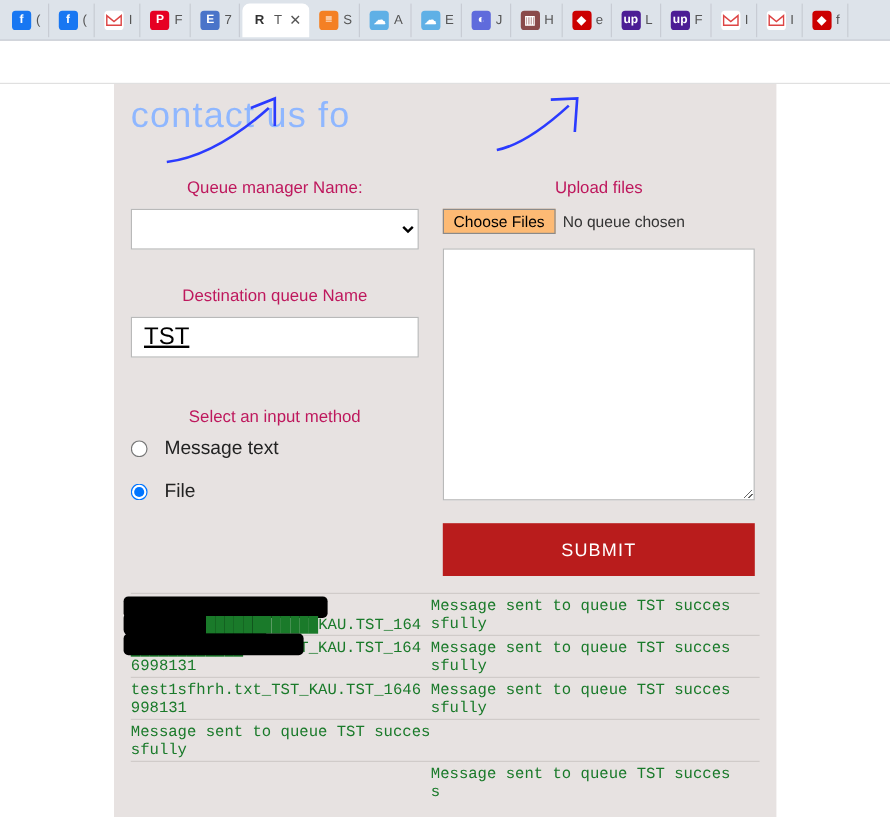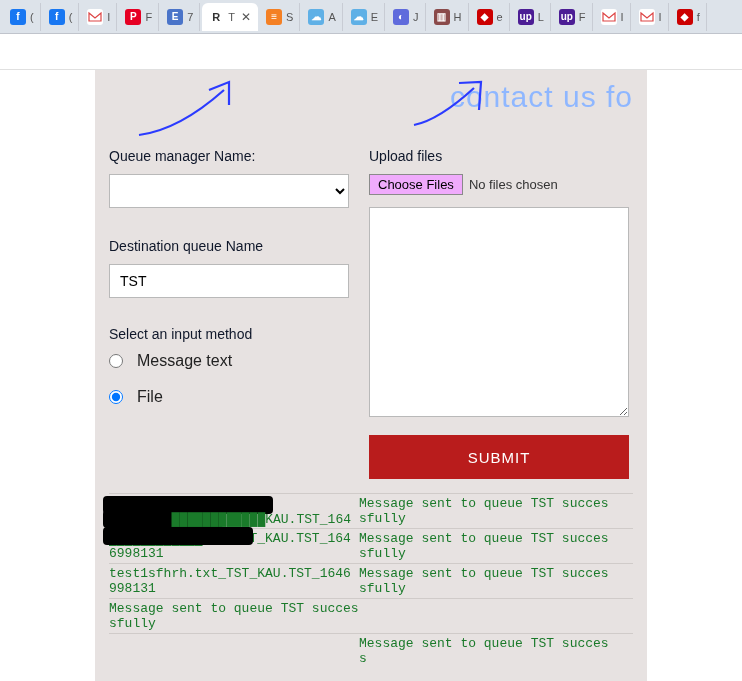--- a/index.html
+++ b/index.html
@@ -69,21 +69,21 @@
       justify-content: center;
       padding-top: 0;
     }
     .card {
       width: 552px;
       background: #e7e2e1;
       padding: 10px 14px 14px 14px;
       position: relative;
     }
     .heading-area {
-      text-align: right;
+      text-align: left;
       position: relative;
       height: 60px;
     }
     .heading-text {
       font-size: 30px;
       color: #8fb7ff;
       font-weight: 400;
       letter-spacing: 1px;
     }
     .arrow {
@@ -95,44 +95,46 @@
     .form-row {
       display: flex;
       gap: 20px;
       margin-top: 8px;
     }
     .col-left { width: 240px; }
     .col-right { width: 260px; }
     label.fld {
       display: block;
       font-size: 14px;
-      color: #0f172a;
+      color: #be185d;
       margin-bottom: 10px;
+      text-align: center;
     }
     .select-box {
       width: 100%;
       height: 34px;
       background: #fff;
       border: 1px solid #b9b9b9;
       font-size: 14px;
       padding: 4px;
     }
     .text-input {
       width: 100%;
       height: 34px;
       background: #fff;
       border: 1px solid #b9b9b9;
-      font-size: 14px;
+      font-size: 20px;
       padding: 4px 10px;
+      text-decoration: underline;
     }
     .file-row { display: flex; align-items: center; gap: 6px; }
     .file-btn {
       font-size: 13px;
       padding: 2px 8px;
-      background: #f0abfc;
+      background: #fdba74;
       border: 1px solid #8a8a8a;
       cursor: pointer;
     }
     .file-status { font-size: 13px; color: #333; }
     .textarea {
       width: 100%;
       height: 210px;
       background: #fff;
       border: 1px solid #b9b9b9;
       resize: both;
@@ -285,36 +287,36 @@
     </div>
 
     <div class="form-row">
       <div class="col-left">
         <label class="fld">Queue manager Name:</label>
         <select class="select-box"></select>
 
         <label class="fld" style="margin-top:30px">Destination queue Name</label>
         <input class="text-input" value="TST" style="">
 
-        <label class="fld" style="margin-top:28px">Select an input method</label>
+        <label class="fld" style="margin-top:41px">Select an input method</label>
         <div class="radio-row">
           <input type="radio" name="im" style="">
           <span>Message text</span>
         </div>
         <div class="radio-row">
           <input type="radio" name="im" checked="" style="">
           <span>File</span>
         </div>
       </div>
 
       <div class="col-right">
         <label class="fld">Upload files</label>
         <div class="file-row">
           <button class="file-btn">Choose Files</button>
-          <span class="file-status">No files chosen</span>
+          <span class="file-status">No queue chosen</span>
         </div>
         <textarea class="textarea" style=""></textarea>
         <button class="submit-btn">SUBMIT</button>
       </div>
     </div>
 
     <div class="log-table">
       <div class="log-row">
         <div class="log-cell-a">
           <div class="redact" style="left:-6px;top:0;width:170px"></div>

